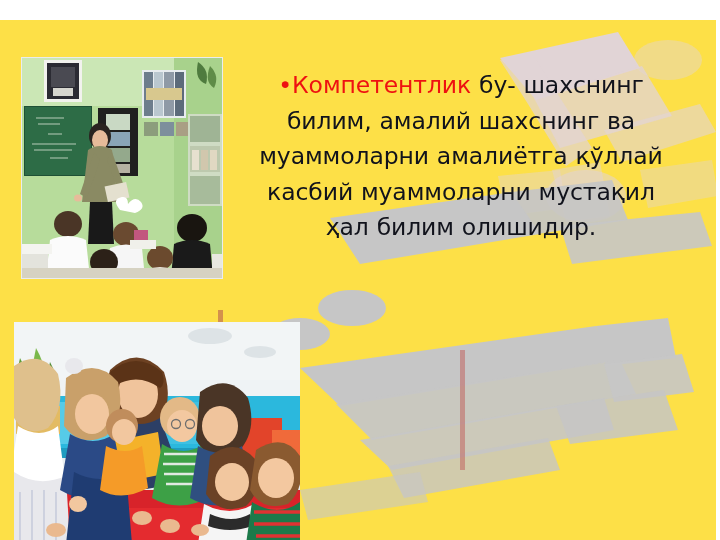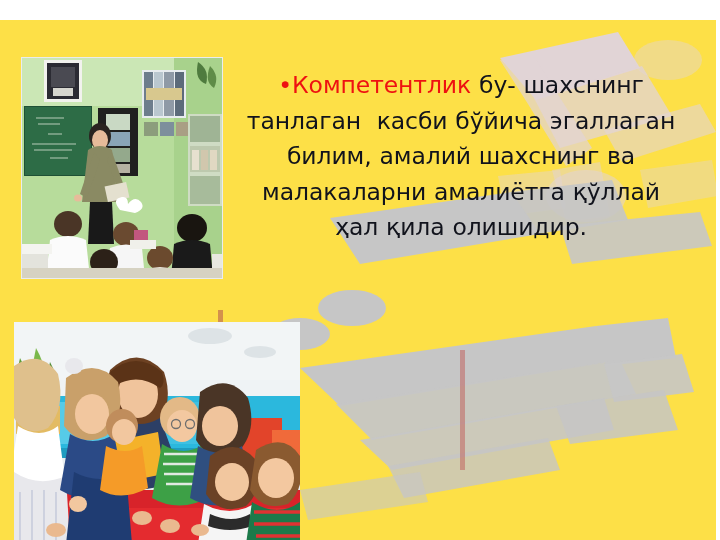--- a/index.html
+++ b/index.html
@@ -280,19 +280,19 @@
 
       <ellipse cx="128" cy="196" rx="10" ry="7" fill="#eab98f"></ellipse>
       <ellipse cx="156" cy="204" rx="10" ry="7" fill="#eab98f"></ellipse>
       <ellipse cx="186" cy="208" rx="9" ry="6" fill="#eab98f"></ellipse>
       <ellipse cx="42" cy="208" rx="10" ry="7" fill="#eab98f"></ellipse>
     </svg>
   </div>
 
   <div id="text-block">
     <span class="ln"><span class="bullet">•</span><span class="accent">Компетентлик</span><span> бу- шахснинг</span></span>
-    <span class="ln">танлаган  касби бўйича эгаллаган</span>
     <span class="ln">билим, амалий шахснинг ва</span>
-    <span class="ln">малакаларни амалиётга қўллай</span>
-    <span class="ln">ҳал қила олишидир.</span>
+    <span class="ln">муаммоларни амалиётга қўллай</span>
+    <span class="ln">касбий муаммоларни мустақил</span>
+    <span class="ln">ҳал билим олишидир.</span>
   </div>
 
 </div>
 
 </body></html>

